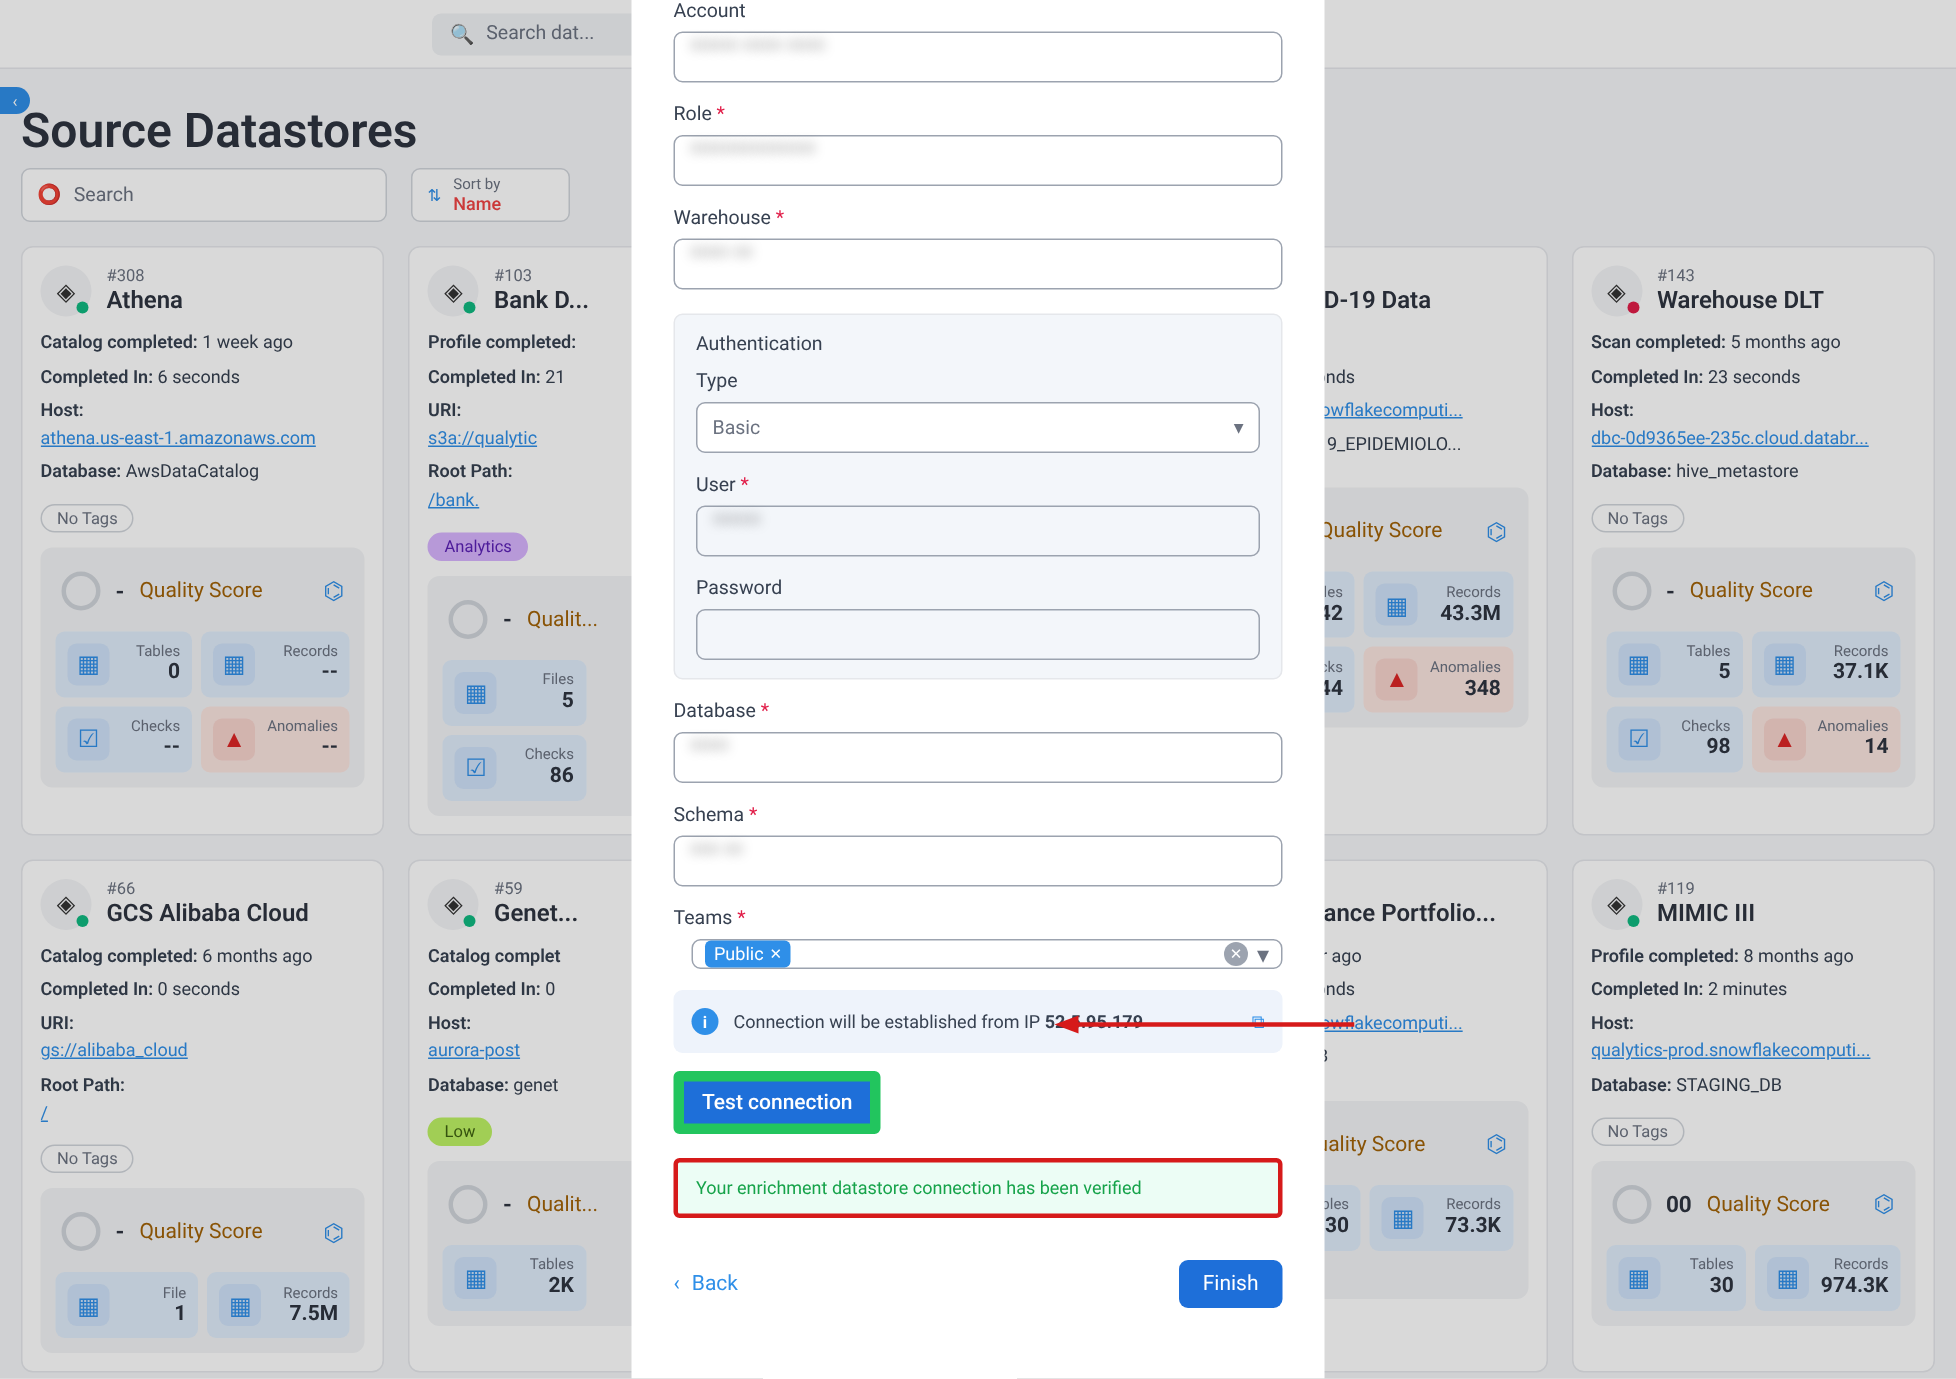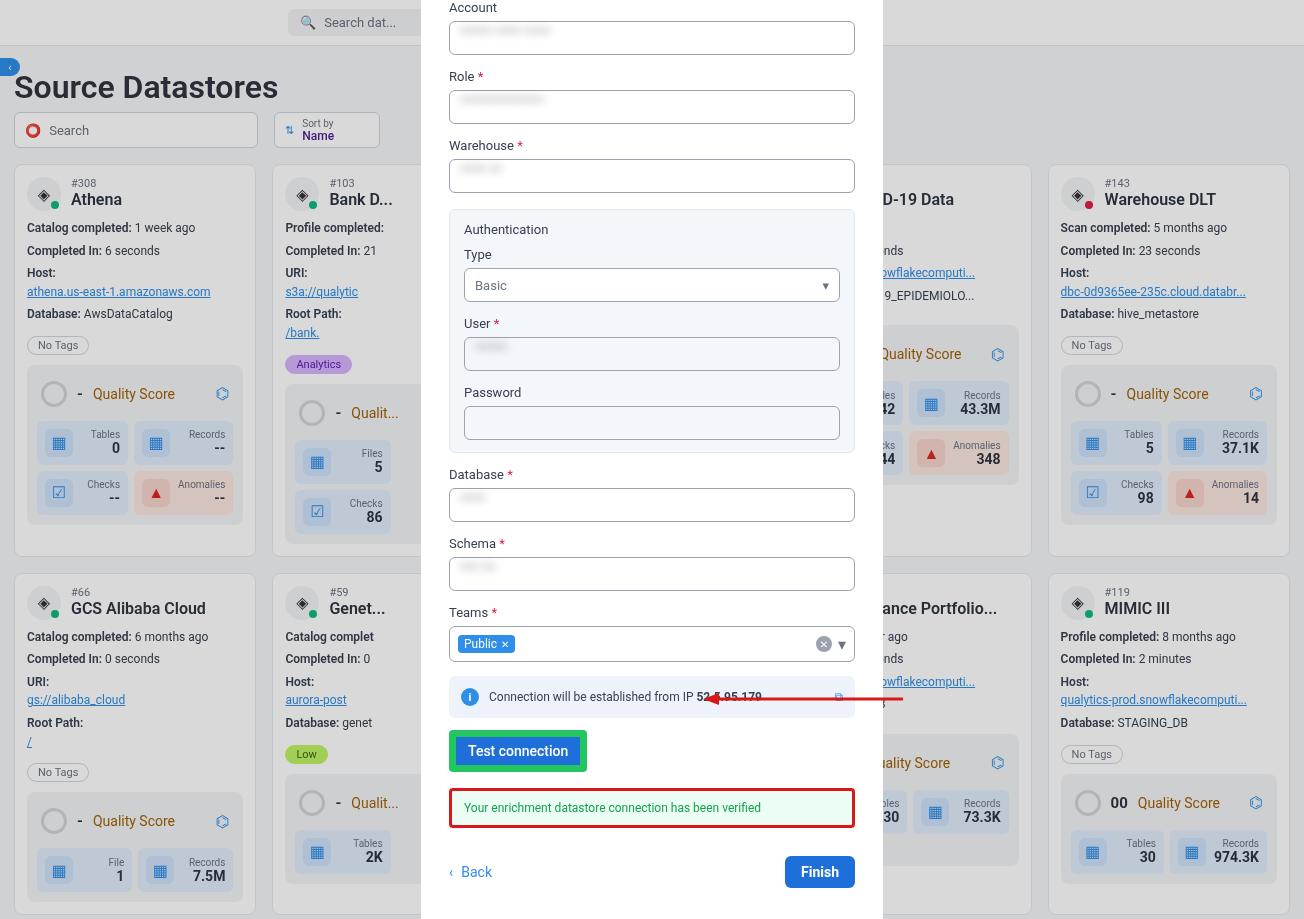--- a/index.html
+++ b/index.html
@@ -11,21 +11,21 @@
 .back-chip { position: absolute; top: 58px; left: 0; background: #2f8fe8; color: #fff; border-radius: 0 12px 12px 0; width: 20px; height: 18px; display: flex; align-items: center; justify-content: center; font-size: 11px; }
 
 .page { padding: 22px 14px 14px 14px; }
 .page h1 { font-size: 32px; font-weight: 600; color: #2e3440; margin-bottom: 6px; }
 .page .subtitle { font-size: 13px; color: #6b7280; margin-bottom: 28px; }
 
 .toolbar { display: flex; gap: 16px; margin-bottom: 16px; }
 .search-input { width: 244px; height: 36px; border: 1px solid #d1d5db; border-radius: 6px; display: flex; align-items: center; padding: 0 10px; gap: 8px; color: #6b7280; font-size: 13px; background: #fff; }
 .sort-box { width: 106px; height: 36px; border: 1px solid #d1d5db; border-radius: 6px; display: flex; align-items: center; padding: 0 10px; gap: 8px; font-size: 11px; background: #fff; }
 .sort-box .label { color: #6b7280; font-size: 10px; }
-.sort-box .value { color: #4c1d95; font-size: 12px; font-weight: 500; }
+.sort-box .value { color: #ef4444; font-size: 12px; font-weight: 500; }
 
 .grid { display: grid; grid-template-columns: repeat(5, 1fr); gap: 16px; }
 .card { background: #fff; border: 1px solid #e5e7eb; border-radius: 8px; padding: 12px; display: flex; flex-direction: column; }
 .card-head { display: flex; gap: 10px; margin-bottom: 8px; }
 .card-icon { width: 34px; height: 34px; border-radius: 50%; background: #f3f4f6; display: flex; align-items: center; justify-content: center; position: relative; flex-shrink: 0; }
 .card-icon::after { content: ""; width: 8px; height: 8px; border-radius: 50%; position: absolute; bottom: 2px; right: 2px; }
 .card-icon.green::after { background: #10b981; }
 .card-icon.red::after { background: #e11d48; }
 .card-id { font-size: 11px; color: #6b7280; }
 .card-name { font-size: 16px; font-weight: 600; color: #2e3440; white-space: nowrap; overflow: hidden; text-overflow: ellipsis; }
@@ -56,33 +56,33 @@
 
 .overlay { position: absolute; inset: 0; background: rgba(0,0,0,0.15); display: flex; justify-content: center; }
 .modal { background: #fff; width: 462px; margin-top: 0; max-height: 919px; overflow: visible; padding: 0 28px 28px 28px; }
 .form-label { font-size: 13px; color: #374151; margin: 14px 0 6px 0; display: block; }
 .req::after { content: " *"; color: #e11d48; }
 .input { width: 100%; border: 1px solid #9ca3af; border-radius: 6px; height: 34px; padding: 0 10px; font-size: 13px; }
 .auth-block { background: #f3f6fa; border: 1px solid #e5e7eb; border-radius: 6px; padding: 12px 14px; margin-top: 16px; }
 .auth-head { font-size: 13px; color: #374151; margin-bottom: 10px; }
 .select { width: 100%; border: 1px solid #9ca3af; border-radius: 6px; height: 34px; padding: 0 10px; display: flex; align-items: center; justify-content: space-between; font-size: 13px; color: #6b7280; background: #fff; }
 .blur { color: transparent; text-shadow: 0 0 8px rgba(0,0,0,.4); user-select: none; }
-.teams-box { display: flex; align-items: center; justify-content: space-between; gap: 8px; height: 36px; border: 1px solid #9ca3af; border-radius: 6px; padding: 0 8px; }
+.teams-box { display: flex; align-items: center; justify-content: space-between; gap: 8px; height: 20px; border: 1px solid #9ca3af; border-radius: 6px; padding: 0 8px; margin-left: 12px; }
 .chip { background: #2f8fe8; color: #fff; border-radius: 4px; padding: 2px 6px; font-size: 12px; display: flex; align-items: center; gap: 4px; }
 .chip .x { font-size: 10px; }
 .teams-right { display: flex; align-items: center; gap: 6px; color: #6b7280; }
 .info-banner { background: #eef3fb; border-radius: 6px; padding: 12px; display: flex; align-items: center; gap: 10px; font-size: 12px; color: #374151; margin-top: 14px; }
 .info-banner .i { width: 18px; height: 18px; border-radius: 50%; background: #2f8fe8; color: #fff; display: flex; align-items: center; justify-content: center; font-size: 11px; font-weight: 700; }
 .info-banner .copy { margin-left: auto; color: #2f8fe8; }
 .test-btn { background: #1e6fd9; color: #fff; border: 7px solid #22c55e; border-radius: 4px; padding: 6px 12px; font-size: 14px; font-weight: 500; margin-top: 12px; display: inline-block; cursor: pointer; }
 .arrow { position: absolute; margin-top: -26px; margin-left: 116px; width: 200px; height: 14px; pointer-events: none; }
 .success { border: 3px solid #d61a1a; border-radius: 4px; padding: 10px 12px; font-size: 12px; color: #16a34a; background: #ecfdf5; margin-top: 16px; }
 .modal-foot { display: flex; justify-content: space-between; align-items: center; margin-top: 28px; }
 .back-link { color: #2f8fe8; font-size: 14px; display: flex; align-items: center; gap: 8px; cursor: pointer; }
-.finish-btn { background: #1e6fd9; color: #fff; border: none; border-radius: 6px; padding: 8px 16px; font-size: 14px; cursor: pointer; font-weight: bold; }
+.finish-btn { background: #1e6fd9; color: #fff; border: none; border-radius: 6px; padding: 8px 16px; font-size: 14px; cursor: pointer; }
 </style>
 </head>
 <body>
 
 <div class="top-search">
   <div class="top-search-box">
     <span>🔍</span>
     <span>Search dat...</span>
   </div>
 </div>

